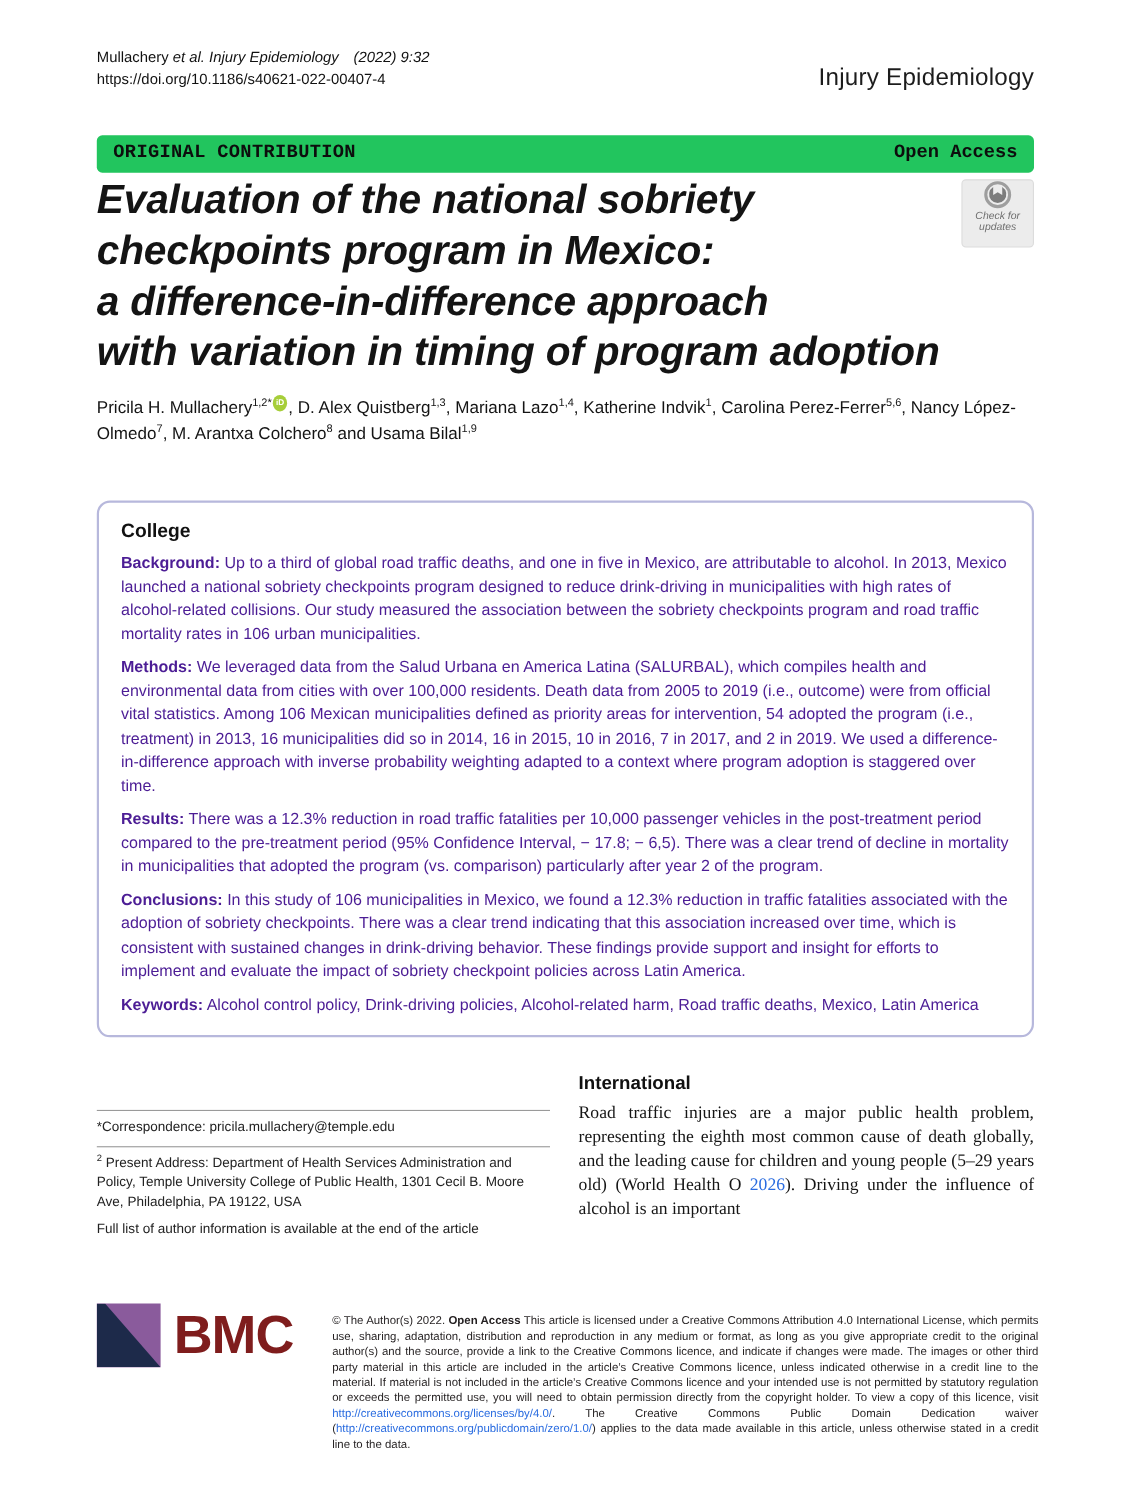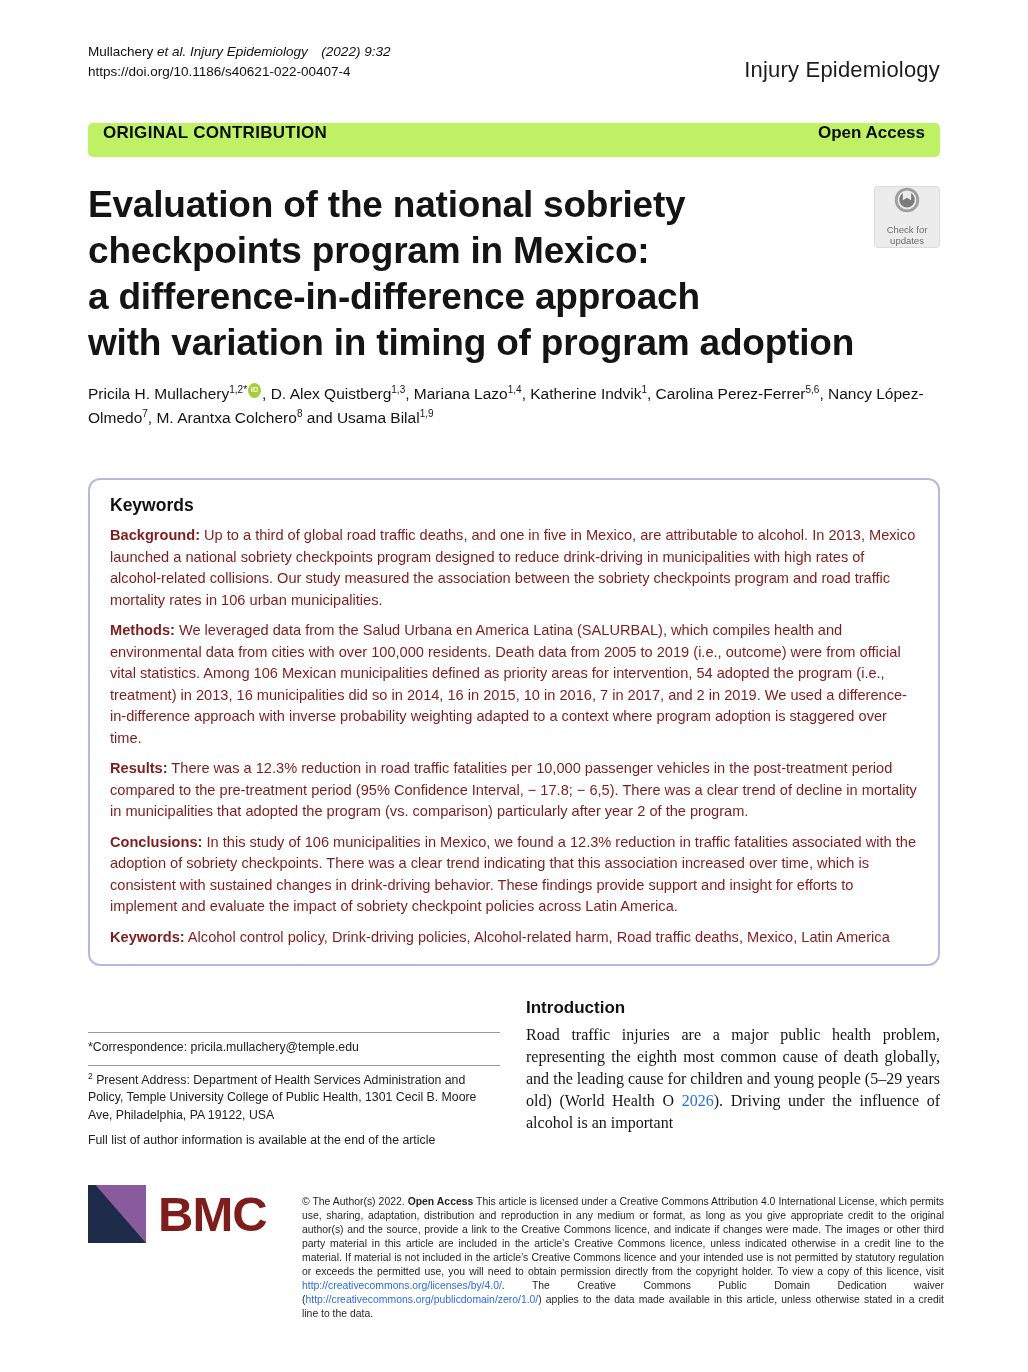--- a/index.html
+++ b/index.html
@@ -16,33 +16,34 @@
   
   .top-header { display:flex; justify-content:space-between; align-items:flex-end; }
   .cite-block { font-size:13.5px; line-height:1.5; color:#111; }
   .cite-line .i { font-style:italic; }
   .doi-line { font-size:13.5px; color:#111; }
   .journal-name { font-size:22px; color:#1c1c1c; letter-spacing:.2px; }
 
   
   .banner {
     margin-top:40px; height:34px; border-radius:5px;
-    background:#bef264; display:flex; justify-content:space-between; 
+    background:#22c55e; display:flex; justify-content:space-between; align-items:center;
     padding:0 15px;
+    font-family:Liberation Mono, monospace;
   }
   .banner .label { font-weight:700; font-size:17px; color:#0d0d0d; letter-spacing:.3px; }
   .banner .oa { font-weight:700; font-size:17px; color:#0d0d0d; }
 
   
-  .title-row { position:relative; margin-top:25px; }
+  .title-row { position:relative; margin-top:2px;font-style:italic; }
   .article-title { font-size:37px; line-height:1.25; font-weight:600; color:#141414; letter-spacing:-.2px; }
   .badge {
     position:absolute; top:4px; right:0; width:66px; height:62px;
     background:#ececec; border:1px solid #dcdcdc; border-radius:4px;
-    display:flex; flex-direction:column; align-items:center; justify-content:space-between;
+    display:flex; flex-direction:column; align-items:center; justify-content:flex-start;
     cursor:pointer;
   }
   .badge svg { width:26px; height:26px; }
   .badge .badge-txt { font-size:9.5px; line-height:1.15; color:#6f6f6f; text-align:center; margin-top:2px; }
 
   
   .authors { margin-top:15px; font-size:15.5px; line-height:1.6; color:#141414; max-width:860px; }
   .authors sup { font-size:10px; line-height:0; }
   .orcid {
     display:inline-block; width:13px; height:15px; border-radius:50%;
@@ -50,21 +51,21 @@
     text-align:center; line-height:13px; vertical-align:super; margin:0 1px;
     cursor:pointer;
   }
 
   
   .abstract-box {
     margin-top:47px; border:2px solid #b7b8dc; border-radius:12px;
     padding:15px 20px 16px 20px;
   }
   .abstract-box h2 { font-size:17.5px; font-weight:700; color:#111; margin-bottom:8px; }
-  .abs-p { font-size:14.6px; line-height:1.475; color:#7f1d1d; margin-top:9px; }
+  .abs-p { font-size:14.6px; line-height:1.475; color:#4c1d95; margin-top:9px; }
   .abs-p b { font-weight:700; }
 
   
   .columns { display:flex; margin-top:32px; gap:26px; }
   .col-left  { width:412px; flex:0 0 412px; }
   .col-right { flex:1; }
   .fn-block { margin-top:34px; }
   .fn-rule { border:0; border-top:1px solid #9a9a9a; margin:0 0 6px 0; }
   .fn-text { font-size:12.3px; line-height:1.42; color:#222; margin-bottom:8px; }
   .fn-text sup { font-size:8.5px; }
@@ -121,42 +122,42 @@
         <circle cx="12" cy="12" r="10" fill="none" stroke="#9e9e9e" stroke-width="2.6"></circle>
         <path d="M8.2 5.6 A7.2 7.2 0 1 0 15.8 5.6 L15.8 12.2 L12 9.9 L8.2 12.2 Z" fill="#7c7c7c"></path>
       </svg>
       <div class="badge-txt">Check for<br>updates</div>
     </div>
   </div>
 
   <p class="authors"><span>Pricila H. Mullachery</span><sup>1,2*</sup><span class="orcid">iD</span><span>, D. Alex Quistberg</span><sup>1,3</sup><span>, Mariana Lazo</span><sup>1,4</sup><span>, Katherine Indvik</span><sup>1</sup><span>, Carolina Perez-Ferrer</span><sup>5,6</sup><span>, Nancy López-Olmedo</span><sup>7</sup><span>, M. Arantxa Colchero</span><sup>8</sup><span> and Usama Bilal</span><sup>1,9</sup></p>
 
   <div class="abstract-box">
-    <h2>Keywords</h2>
+    <h2>College</h2>
     <div>
         <p class="abs-p"><b>Background:</b> Up to a third of global road traffic deaths, and one in five in Mexico, are attributable to alcohol. In 2013, Mexico launched a national  sobriety checkpoints program designed to reduce drink-driving in municipalities with high rates of alcohol-related collisions. Our study measured the association between the sobriety checkpoints program and road traffic mortality rates in 106 urban municipalities.</p>
         <p class="abs-p"><b>Methods:</b> We leveraged data from the Salud Urbana en America Latina (SALURBAL), which compiles health and environmental data from cities with over 100,000 residents. Death data from 2005 to 2019 (i.e., outcome) were from official vital statistics. Among 106 Mexican municipalities defined as priority areas for intervention, 54 adopted the program (i.e., treatment) in 2013, 16 municipalities did so in 2014, 16 in 2015, 10 in 2016, 7 in 2017, and 2 in 2019. We used a difference-in-difference approach with inverse probability weighting adapted to a context where program adoption is staggered over time.</p>
         <p class="abs-p"><b>Results:</b> There was a 12.3% reduction in road traffic fatalities per 10,000 passenger vehicles in the post-treatment period compared to the pre-treatment period (95% Confidence Interval, − 17.8; − 6,5). There was a clear trend of decline in mortality in municipalities that adopted the program (vs. comparison) particularly after year 2 of the program.</p>
         <p class="abs-p"><b>Conclusions:</b> In this study of 106 municipalities in Mexico, we found a 12.3% reduction in traffic fatalities associated with the adoption of sobriety checkpoints. There was a clear trend indicating that this association increased over time, which is consistent with sustained changes in drink-driving behavior. These findings provide support and insight for efforts to implement and evaluate the impact of sobriety checkpoint policies across Latin America.</p>
         <p class="abs-p"><b>Keywords:</b> Alcohol control policy, Drink-driving policies, Alcohol-related harm, Road traffic deaths, Mexico, Latin America</p>
       </div>
   </div>
 
   <div class="columns">
     <div class="col-left">
       <div class="fn-block">
         <hr class="fn-rule">
         <p class="fn-text">*Correspondence:  pricila.mullachery@temple.edu</p>
         <hr class="fn-rule">
         <p class="fn-text"><sup>2</sup><span> Present Address: Department of Health Services Administration and Policy, Temple University College of Public Health, 1301 Cecil B. Moore Ave, Philadelphia, PA 19122, USA</span></p>
         <p class="fn-text">Full list of author information is available at the end of the article</p>
       </div>
     </div>
     <div class="col-right">
-      <h3 class="intro-head">Introduction</h3>
+      <h3 class="intro-head">International</h3>
       <p class="intro-body"><span>Road traffic injuries are a major public health problem, representing the eighth most common cause of death globally, and the leading cause for children and young people (5–29 years old) (World Health O </span><span class="link">2026</span><span>). Driving under the influence of alcohol is an important</span></p>
     </div>
   </div>
 
 </div>
 
 <div class="footer">
   <div class="bmc-logo">
     <div class="bmc-square"></div>
     <div class="bmc-word">BMC</div>

